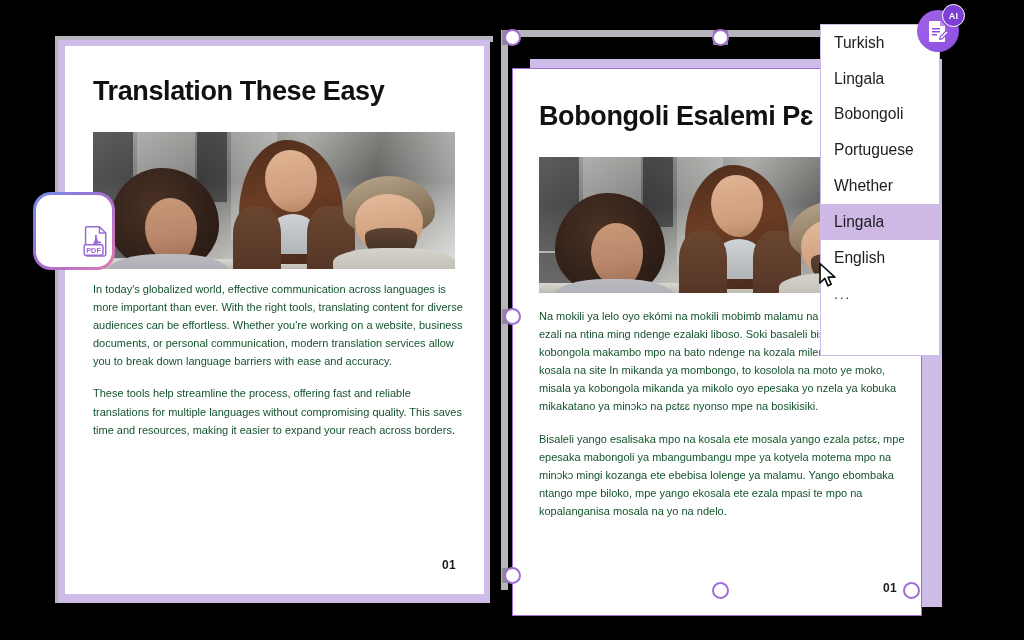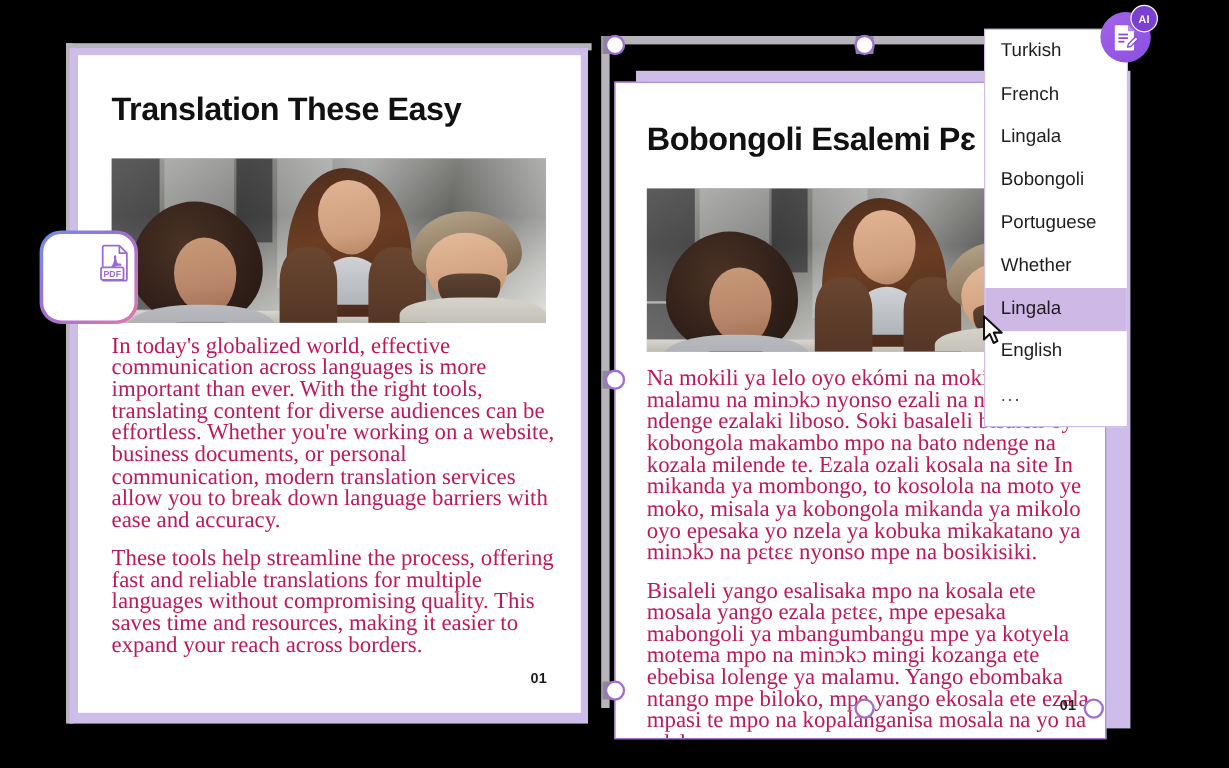--- a/index.html
+++ b/index.html
@@ -27,24 +27,23 @@
     color: #111111;
     letter-spacing: -0.4px;
     white-space: nowrap;
   }
   .doc-photo {
     position: relative;
     overflow: hidden;
     background: #9a9a97;
   }
   .doc-body p {
-    color: #be185d;
-    font-size: 19px;
+    color: #14532d;
+    font-size: 11px;
     line-height: 18.1px;
-    font-family: Liberation Serif, serif;
   }
   .doc-body p + p { margin-top: 14px; }
   .page-num {
     position: absolute;
     font-size: 12px; font-weight: bold; color: #1b1b1b;
     letter-spacing: 0.3px;
   }
 
   
   #card-left { left: 58px; top: 40px; width: 432px; height: 563px; }
@@ -149,21 +148,21 @@
   
   #pdf-badge {
     position: absolute; left: 33px; top: 192px; width: 82px; height: 78px;
     border-radius: 18px;
     padding: 3px;
     background: linear-gradient(135deg, #6f8ff0 0%, #a06fd4 45%, #e07ab0 100%);
     z-index: 50;
   }
   #pdf-inner {
     width: 100%; height: 100%; border-radius: 15px; background: #ffffff;
-    display: flex; align-items: flex-start; justify-content: center; padding-left: 44px;
+    display: flex; align-items: flex-end; justify-content: center; padding-left: 44px;
   }
 
   
   #cursor { position: absolute; left: 818px; top: 262px; z-index: 70; }
 </style>
 </head>
 <body>
 
 <div id="stage">
 
@@ -257,23 +256,20 @@
     <div class="handle" style="left:-8px;top:530px;"></div>
     <div class="handle" style="left:200px;top:545px;"></div>
     <div class="handle" style="left:391px;top:545px;"></div>
   </div>
 
   <div id="lang-dropdown">
     <div class="lang-item">
       <span>Turkish</span>
     </div>
     <div class="lang-item">
-      <span>French</span>
-    </div>
-    <div class="lang-item">
       <span>Lingala</span>
     </div>
     <div class="lang-item">
       <span>Bobongoli</span>
     </div>
     <div class="lang-item">
       <span>Portuguese</span>
     </div>
     <div class="lang-item">
       <span>Whether</span>

